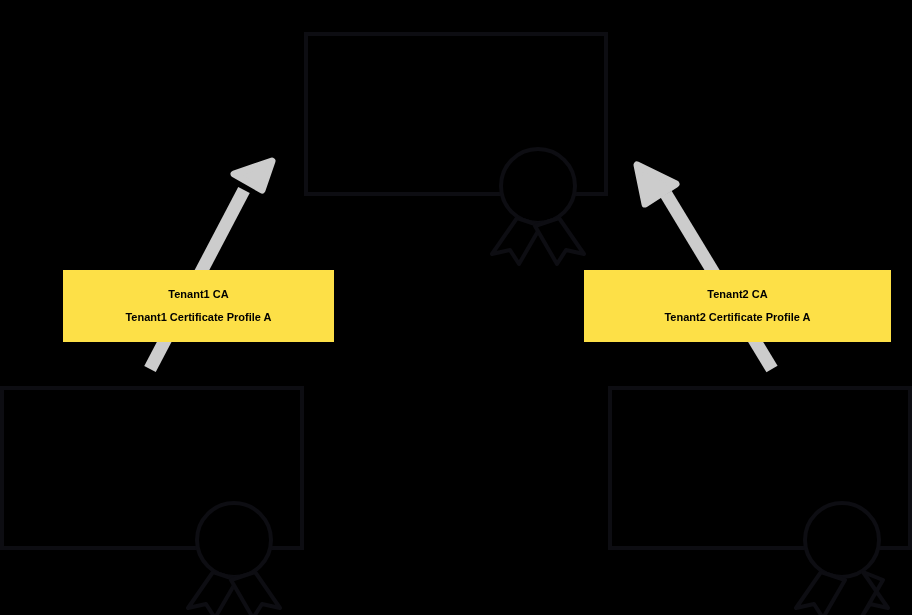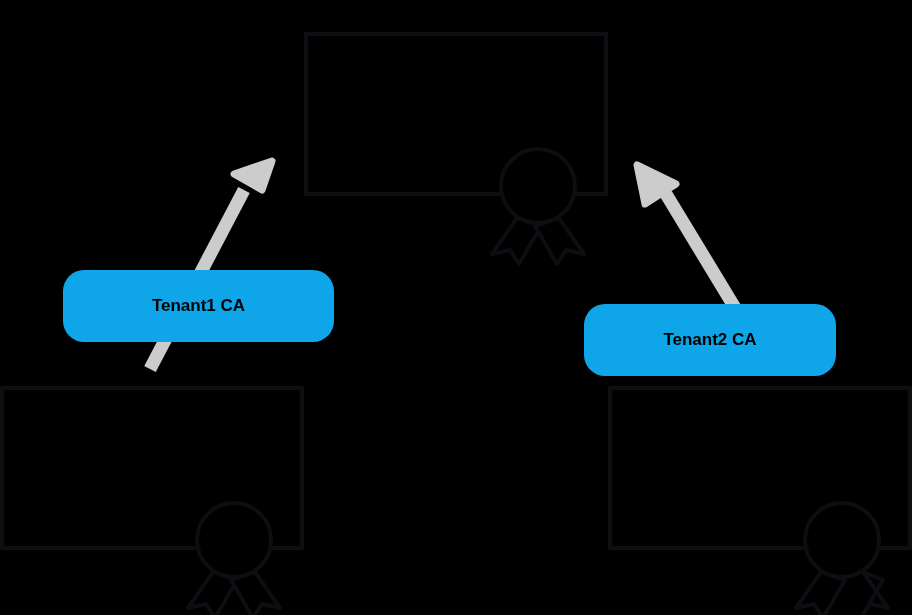--- a/index.html
+++ b/index.html
@@ -20,52 +20,50 @@
   }
   #diagram-svg {
     position: absolute;
     left: 0;
     top: 0;
     width: 912px;
     height: 615px;
   }
   .label-box {
     position: absolute;
-    background: #0ea5e9;
+    background: #fde047;
     color: #000000;
     box-sizing: border-box;
     display: flex;
     flex-direction: column;
     align-items: center;
     justify-content: center;
     font-family: "Liberation Sans", sans-serif;
     font-weight: bold;
-    font-size: 17px;
+    font-size: 11px;
     line-height: 23.5px;
     letter-spacing: 0px;
     white-space: nowrap;
     padding: 0;
-    border-radius: 21px;
   }
   .label-line {
     display: block;
     text-align: center;
   }
   #label-tenant1 {
     left: 63px;
     top: 270px;
     width: 271px;
     height: 72px;
   }
   #label-tenant2 {
     left: 584px;
     top: 270px;
-    width: 252px;
+    width: 307px;
     height: 72px;
-    margin-top: 34px;
   }
 </style>
 </head>
 <body>
 
 <div id="canvas">
 
   <svg id="diagram-svg" viewBox="0 0 912 615" xmlns="http://www.w3.org/2000/svg">
 
     <g>
@@ -106,19 +104,21 @@
 
       <path d="M 772 369 L 666 194" fill="none" stroke="#cccccc" stroke-width="13"></path>
 
       <path d="M 637 165 L 645 204 L 676 184 Z" fill="#cccccc" stroke="#cccccc" stroke-width="7" stroke-linejoin="round"></path>
     </g>
 
   </svg>
 
   <div id="label-tenant1" class="label-box">
     <span class="label-line">Tenant1 CA</span>
+    <span class="label-line">Tenant1 Certificate Profile A</span>
   </div>
 
   <div id="label-tenant2" class="label-box">
     <span class="label-line">Tenant2 CA</span>
+    <span class="label-line">Tenant2 Certificate Profile A</span>
   </div>
 
 </div>
 
 </body></html>

